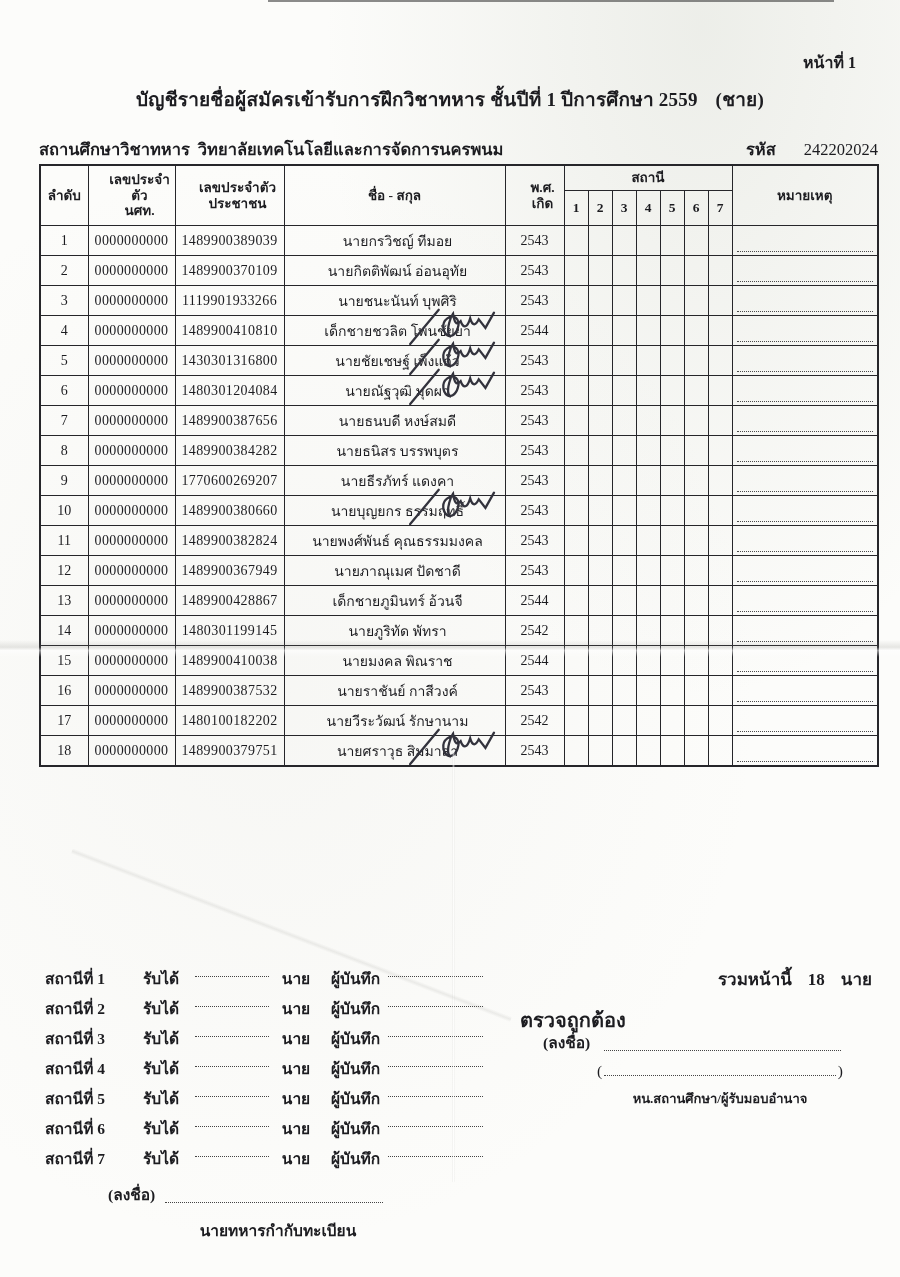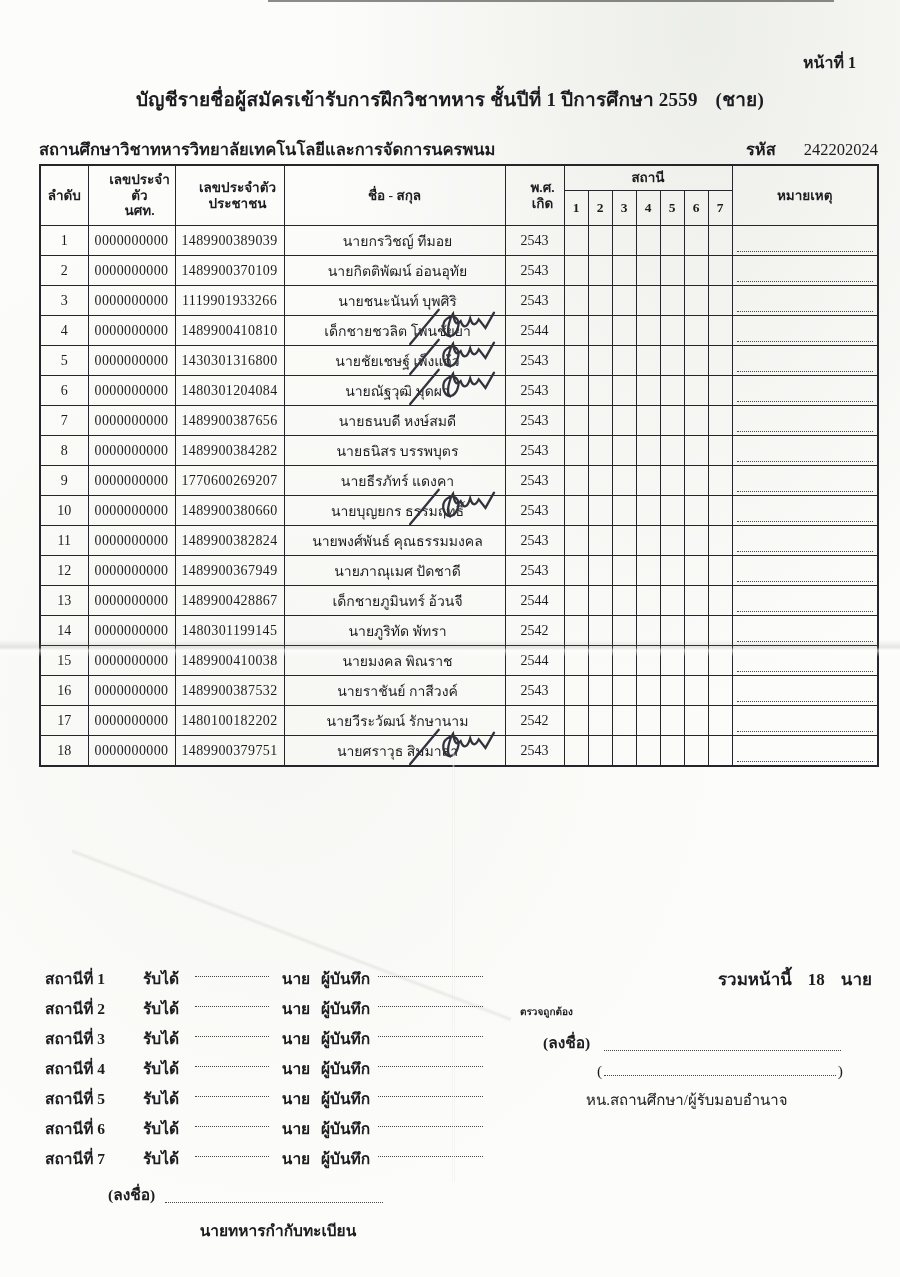--- a/index.html
+++ b/index.html
@@ -13,21 +13,21 @@
     overflow:hidden;
   }
   .top-sliver { position:absolute; top:0; left:268px; width:566px; height:2px; background:rgba(45,45,45,.55); }
 
   .page-num { position:absolute; top:50px; right:44px; font-weight:bold; font-size:16px; }
 
   .title-row { position:absolute; top:84px; left:0; width:100%; text-align:center; font-size:19px; font-weight:bold; letter-spacing:.2px; }
   .title-suffix { margin-left:18px; }
 
   .school-row { position:absolute; top:136px; left:39px; right:22px; display:flex; justify-content:space-between; font-size:16.5px; font-weight:bold; }
-  .school-name { margin-left:0; }
+  .school-name { margin-left:8px; }
   .code-value { margin-left:28px; font-weight:normal; }
 
   table.roster { position:absolute; top:164px; left:39px; width:838px; border-collapse:collapse; table-layout:fixed; border:2px solid #26262a; }
   .roster th, .roster td { border:1px solid #26262a; padding:0; overflow:visible; }
   .roster thead th { font-weight:bold; font-size:13.5px; line-height:1.18; text-align:center; vertical-align:middle; }
   .roster thead tr.h1 th { height:24px; }
   .roster thead tr.h2 th { height:34px; }
   .hdr-2line span { display:block;margin-left:16px; }
   .roster tbody td { height:29px; vertical-align:middle; font-size:14px; }
   .c-seq  { text-align:center; }
@@ -38,35 +38,35 @@
   .rem-dots { position:absolute; left:4px; right:4px; bottom:3px; border-bottom:1px dotted #4a4a4a; }
   .sig { position:absolute; right:2px; top:-10px; width:98px; height:40px; pointer-events:none; }
 
   .footer-left { position:absolute; top:963px; left:45px; width:438px; font-size:15.5px; font-weight:bold; }
   .st-line { display:flex; align-items:center; height:30px; }
   .st-label { width:98px; }
   .st-recv  { width:48px; }
   .dots { border-bottom:1px dotted #444; }
   .d1 { width:74px; margin:0 8px 4px 4px; }
   .st-nai { width:38px; text-align:center; }
-  .st-rec { margin-left:6px; }
+  .st-rec { margin-left:16px; }
   .d2 { flex:1; margin:0 0 4px 8px; }
 
   .sign-left { position:absolute; top:1182px; left:108px; width:300px; display:flex; align-items:flex-end; font-size:15.5px; font-weight:bold; }
   .sign-left .dots { width:218px; margin:0 0 4px 10px; }
   .registrar { position:absolute; top:1218px; left:128px; width:300px; text-align:center; font-size:15.5px; font-weight:bold; }
 
   .total-line { position:absolute; top:965px; right:28px; font-size:17px; font-weight:bold; }
   .total-value { margin:0 16px; }
-  .verify { position:absolute; top:1004px; left:520px; font-size:10px; font-weight:bold; }
+  .verify { position:absolute; top:1004px; left:520px; font-size:20px; font-weight:bold; }
   .sign-right { position:absolute; top:1030px; left:543px; width:298px; display:flex; align-items:flex-end; font-size:15.5px; font-weight:bold; }
   .sign-right .dots { flex:1; margin:0 0 4px 14px; }
   .paren-line { position:absolute; top:1062px; left:597px; width:246px; display:flex; align-items:flex-end; font-size:15.5px; }
   .paren-line .dots { flex:1; margin:0 2px 4px 2px; }
-  .signer-title { position:absolute; top:1088px; left:586px; width:268px; text-align:left; font-size:15px; font-weight:normal; }
+  .signer-title { position:absolute; top:1088px; left:586px; width:268px; text-align:center; font-size:13px; font-weight:bold; }
 
   .crease-h { position:absolute; left:0; top:640px; width:900px; height:17px; pointer-events:none;
     background:linear-gradient(180deg, rgba(118,118,112,0) 0%, rgba(118,118,112,0.17) 42%, rgba(255,255,255,0.55) 62%, rgba(118,118,112,0) 100%); }
   .crease-v { position:absolute; left:452px; top:752px; width:3px; height:430px; pointer-events:none;
     background:linear-gradient(90deg, rgba(150,150,143,0.12), rgba(255,255,255,0.5), rgba(150,150,143,0.10)); }
   .crease-d1 { position:absolute; left:72px; top:848px; width:470px; height:6px; transform:rotate(21deg); transform-origin:left center; pointer-events:none;
     background:linear-gradient(180deg, rgba(140,140,134,0) 0%, rgba(140,140,134,0.14) 50%, rgba(140,140,134,0) 100%); }
 </style>
 </head>
 <body>

